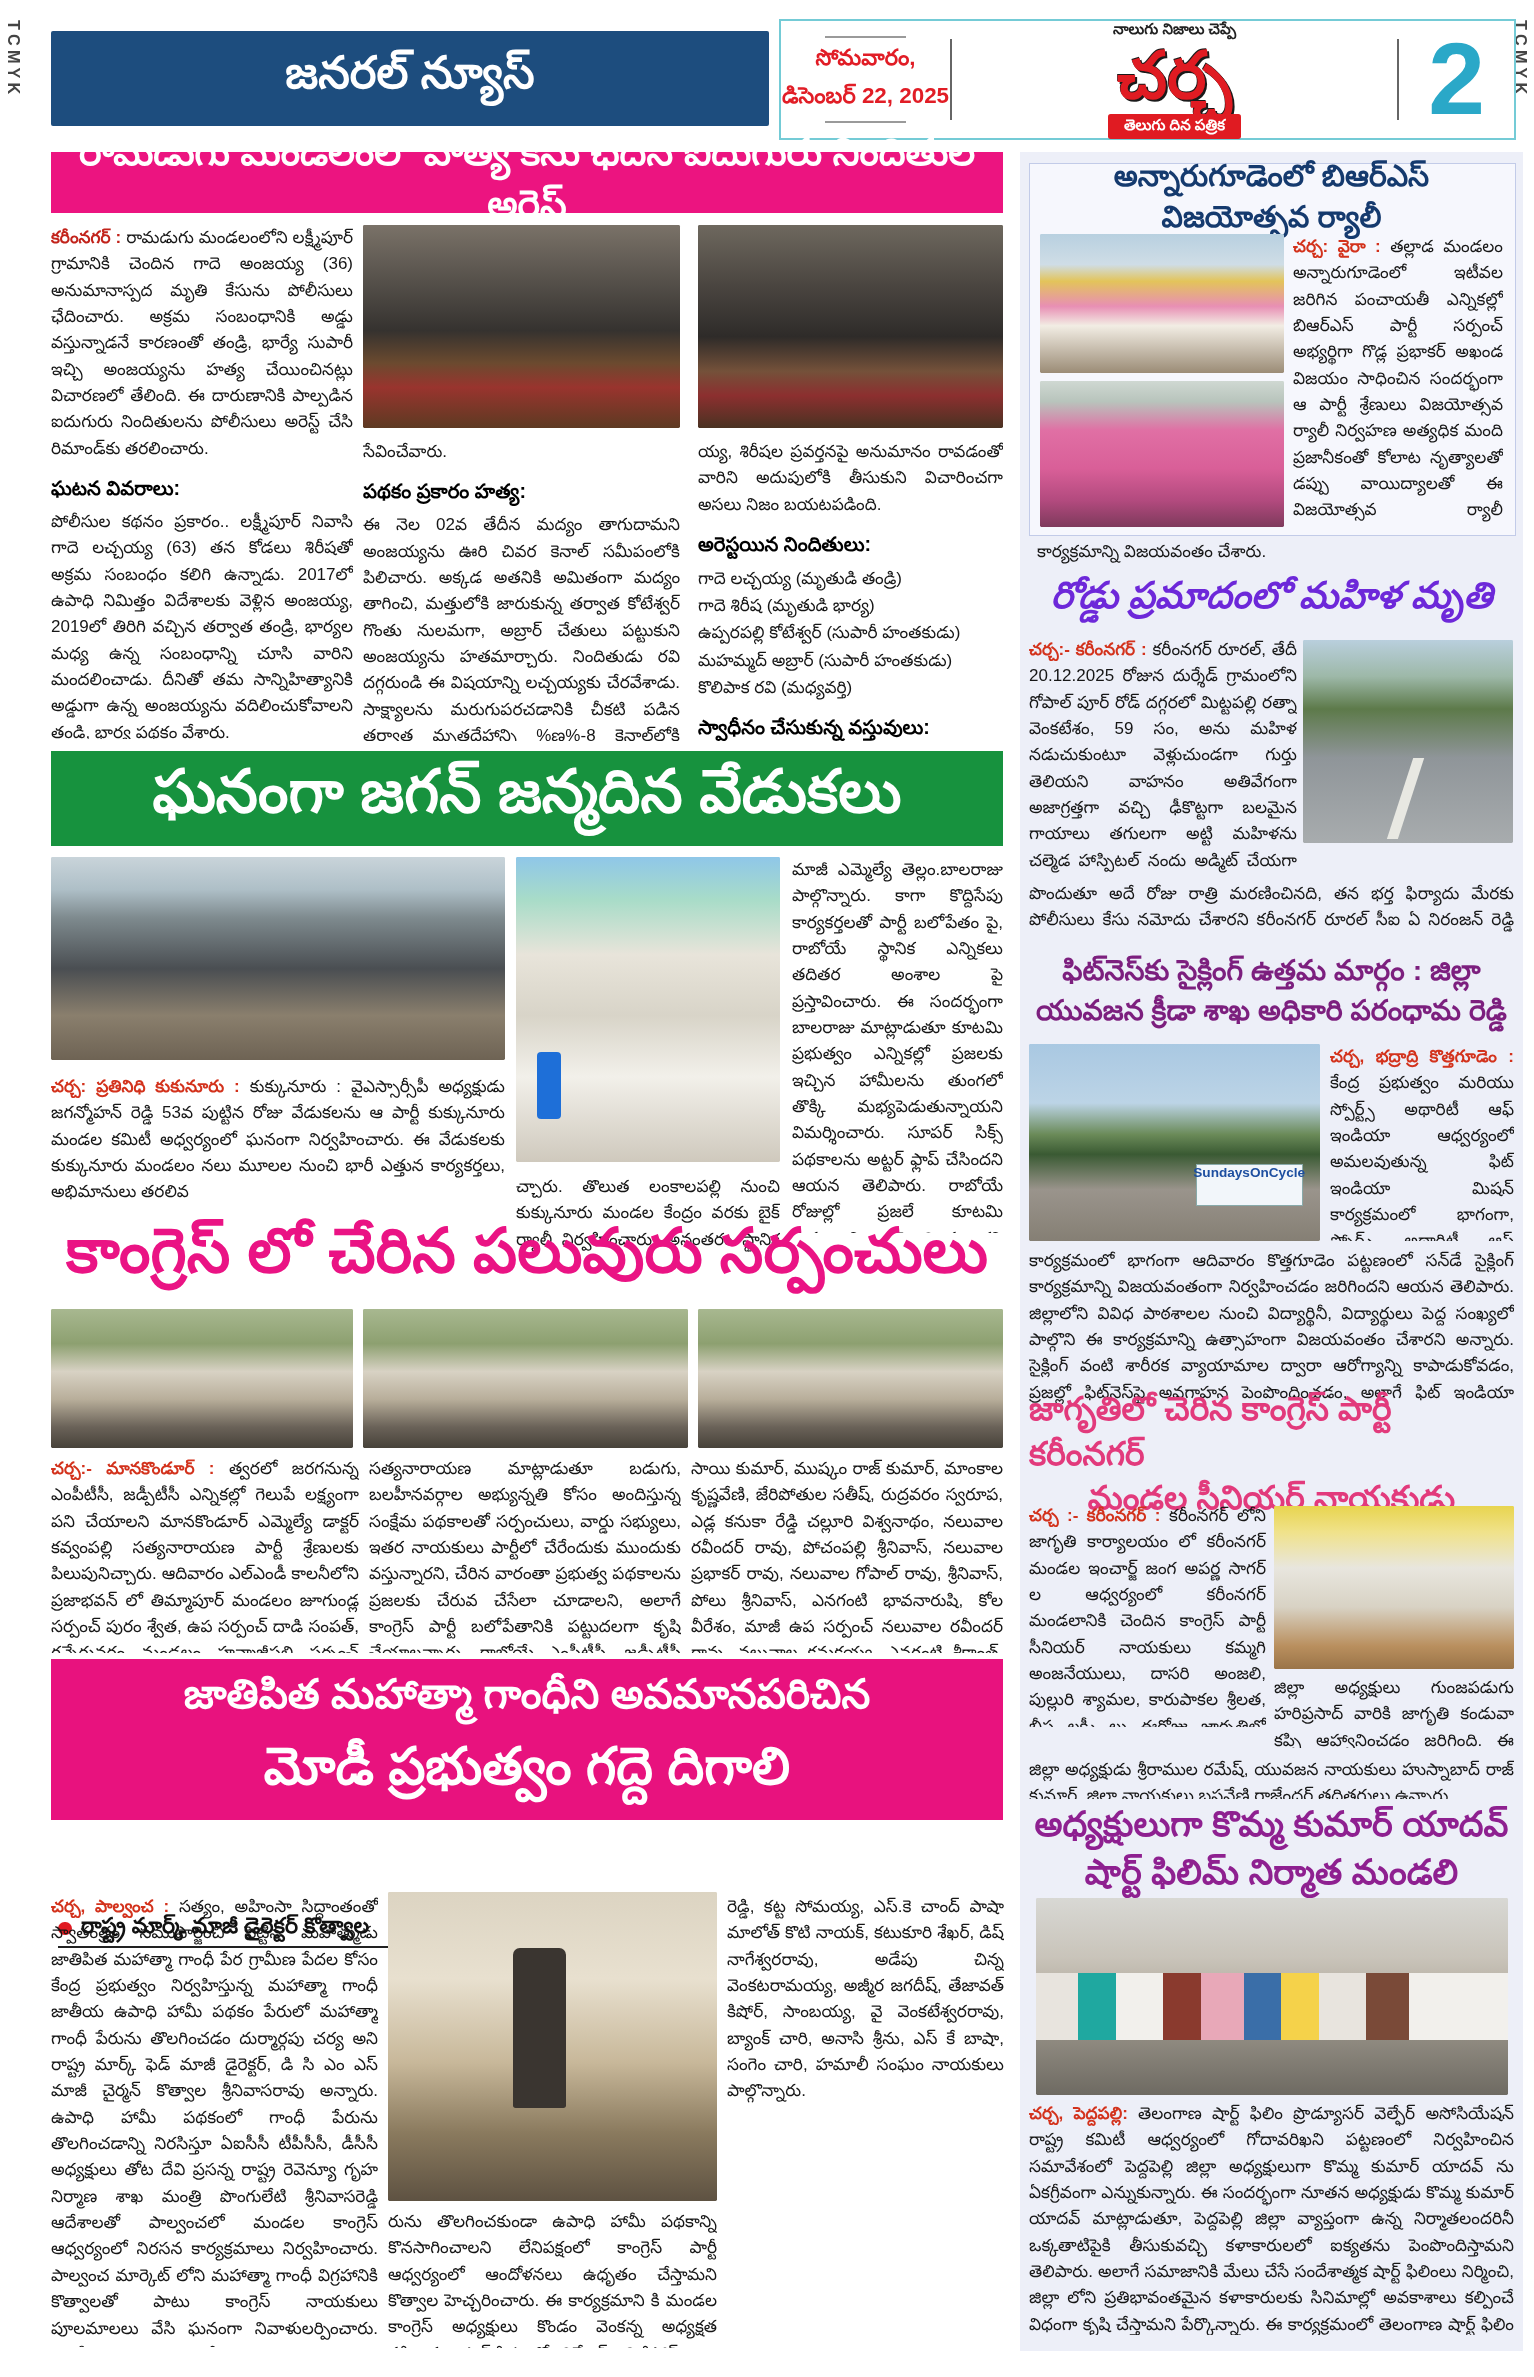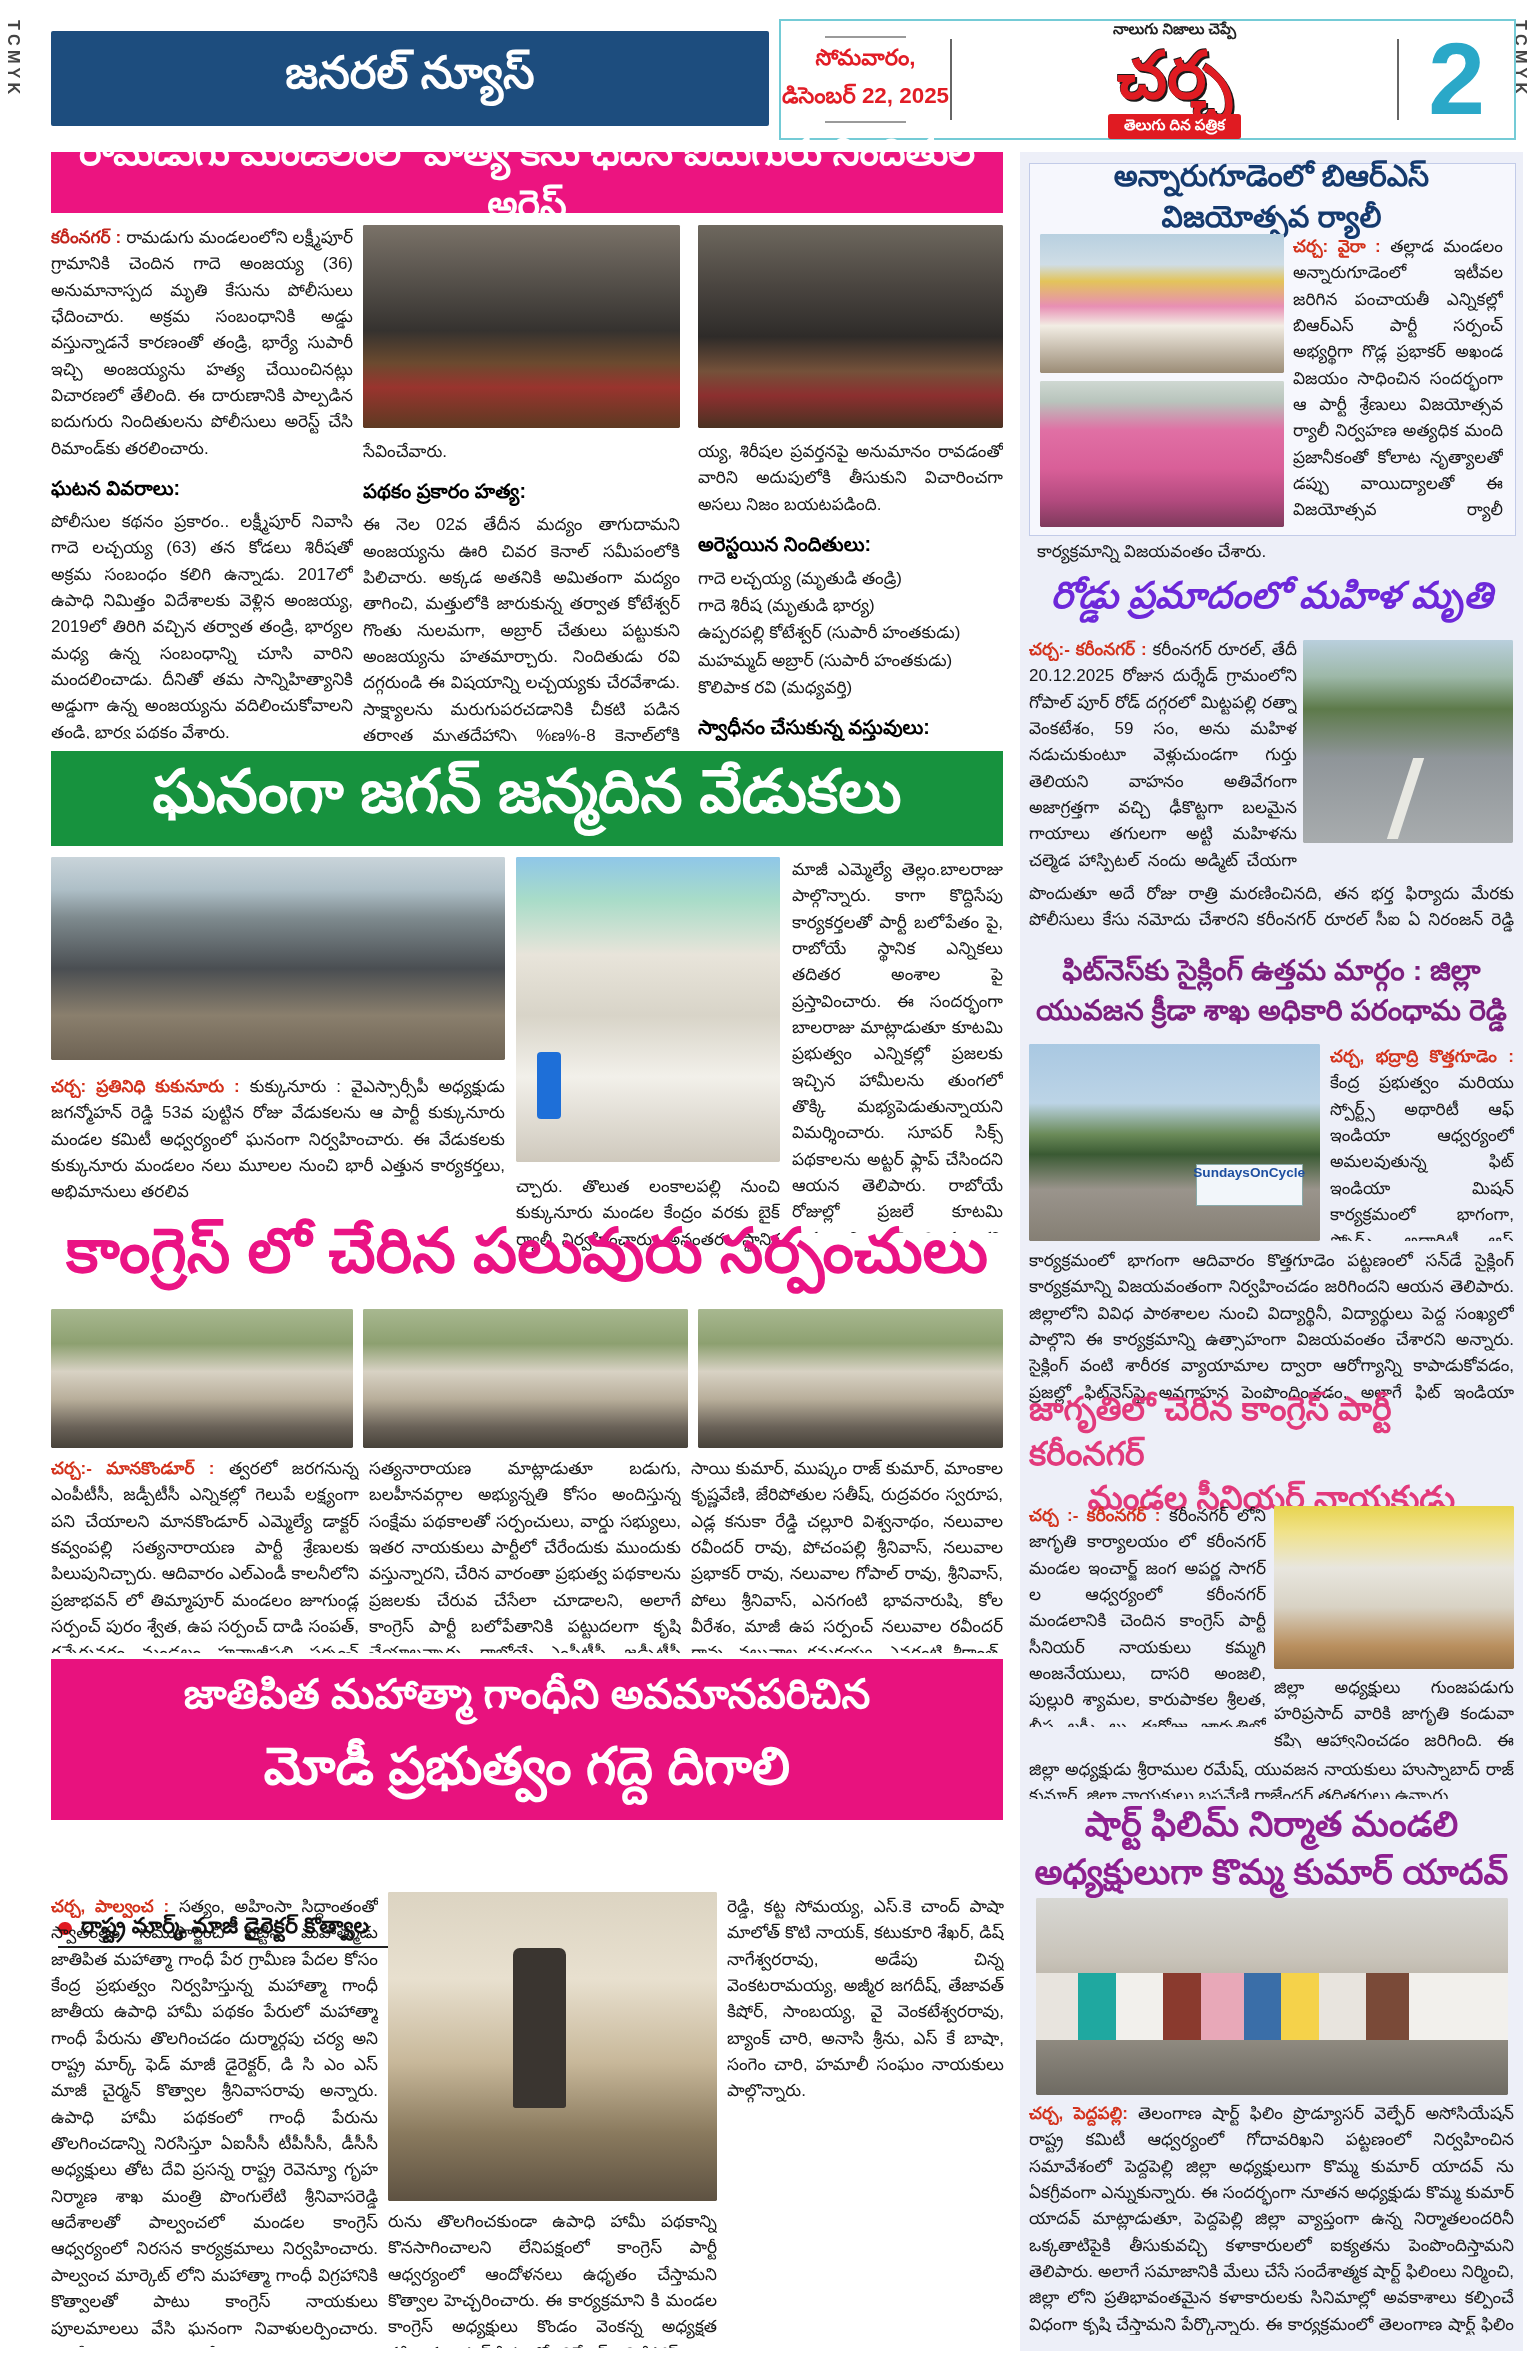--- a/index.html
+++ b/index.html
@@ -257,22 +257,22 @@
   </div>
   <div class="photo ph-jagruthi" style="left:1274px;top:1506px;width:240px;height:163px;"></div>
   <div class="col" style="left:1274px;top:1675px;width:240px;height:73px;">
     <span>జిల్లా అధ్యక్షులు గుంజపడుగు హరిప్రసాద్ వారికి జాగృతి కండువా కప్పి ఆహ్వానించడం జరిగింది. ఈ సందర్భంగా జిల్లా అధ్యక్షుడు గుంజపడుగు హరిప్రసాద్ మాట్లాడుతూ జాగృతి అధినేత్రి కవితక్క నాయకత్వంలో రాష్ట్రవ్యాప్తంగా అనేక సమస్యల మీద పోరాటం కొనసాగుతుంది అని వారు అన్నారు. బడుగు బలహీన వర్గాల అభివృద్ధి ధ్యేయంగా జాగృతి పనిచేస్తుందని వారు అన్నారు. ఈ కాంగ్రెస్ ప్రభుత్వం ఆరు గ్యారంటీలు అమలు చేయడంలో పూర్తిగా విఫలం చెందిందని అందుకే కాంగ్రెస్ పార్టీ మీద ప్రజలకు విశ్వాసం పోయిన</span>
   </div>
 
   <div class="col" style="left:1029px;top:1757px;width:485px;height:42px;">
     <span>జిల్లా అధ్యక్షుడు శ్రీరాముల రమేష్, యువజన నాయకులు హుస్నాబాద్ రాజ్ కుమార్, జిల్లా నాయకులు బసవేణి రాజేందర్ తదితరులు ఉన్నారు.</span>
   </div>
   <div class="abs hl-film">
+    <span>అధ్యక్షులుగా కొమ్మ కుమార్ యాదవ్</span>
     <span>షార్ట్ ఫిలిమ్ నిర్మాత మండలి</span>
-    <span>అధ్యక్షులుగా కొమ్మ కుమార్ యాదవ్</span>
   </div>
   <div class="photo ph-film" style="left:1036px;top:1898px;width:472px;height:197px;">
     <div class="film-row"></div>
   </div>
   <div class="col" style="left:1029px;top:2101px;width:485px;height:234px;">
     <span class="byl">చర్చ, పెద్దపల్లి:</span>
     <span>తెలంగాణ షార్ట్ ఫిలిం ప్రొడ్యూసర్ వెల్ఫేర్ అసోసియేషన్ రాష్ట్ర కమిటీ ఆధ్వర్యంలో గోదావరిఖని పట్టణంలో నిర్వహించిన సమావేశంలో పెద్దపెల్లి జిల్లా అధ్యక్షులుగా కొమ్మ కుమార్ యాదవ్ ను ఏకగ్రీవంగా ఎన్నుకున్నారు. ఈ సందర్భంగా నూతన అధ్యక్షుడు కొమ్మ కుమార్ యాదవ్ మాట్లాడుతూ, పెద్దపెల్లి జిల్లా వ్యాప్తంగా ఉన్న నిర్మాతలందరినీ ఒక్కతాటిపైకి తీసుకువచ్చి కళాకారులలో ఐక్యతను పెంపొందిస్తామని తెలిపారు. అలాగే సమాజానికి మేలు చేసే సందేశాత్మక షార్ట్ ఫిలింలు నిర్మించి, జిల్లా లోని ప్రతిభావంతమైన కళాకారులకు సినిమాల్లో అవకాశాలు కల్పించే విధంగా కృషి చేస్తామని పేర్కొన్నారు. ఈ కార్యక్రమంలో తెలంగాణ షార్ట్ ఫిలిం ప్రొడ్యూసర్ వెల్ఫేర్ అసోసియేషన్ రాష్ట్ర అధ్యక్షులు తుమ్మడి అశోక్ కుమార్, ఉపాధ్యక్షులు కలర్ సత్తన్న, ప్రధాన కార్యదర్శి కనవేణి శ్రీనివాస్, కరీంనగర్ జిల్లా అధ్యక్షులు కనపర్తి శ్రీనివాస్, ట్రెజరర్ కాంతాల చిరంజీవి రెడ్డి, కుమారస్వామి, గోవర్ధన్, వేముల అశోక్, చెలిమిల అంజన్న, గొట్టే మహేష్, మేకల శ్రీకాంత్, సంపత్ ఊదరి, బడికల గణేష్ తదితరులు పాల్గొని నూతన అధ్యక్షుడికి శుభాకాంక్షలు తెలిపారు.</span>
   </div>
 
 </div>

